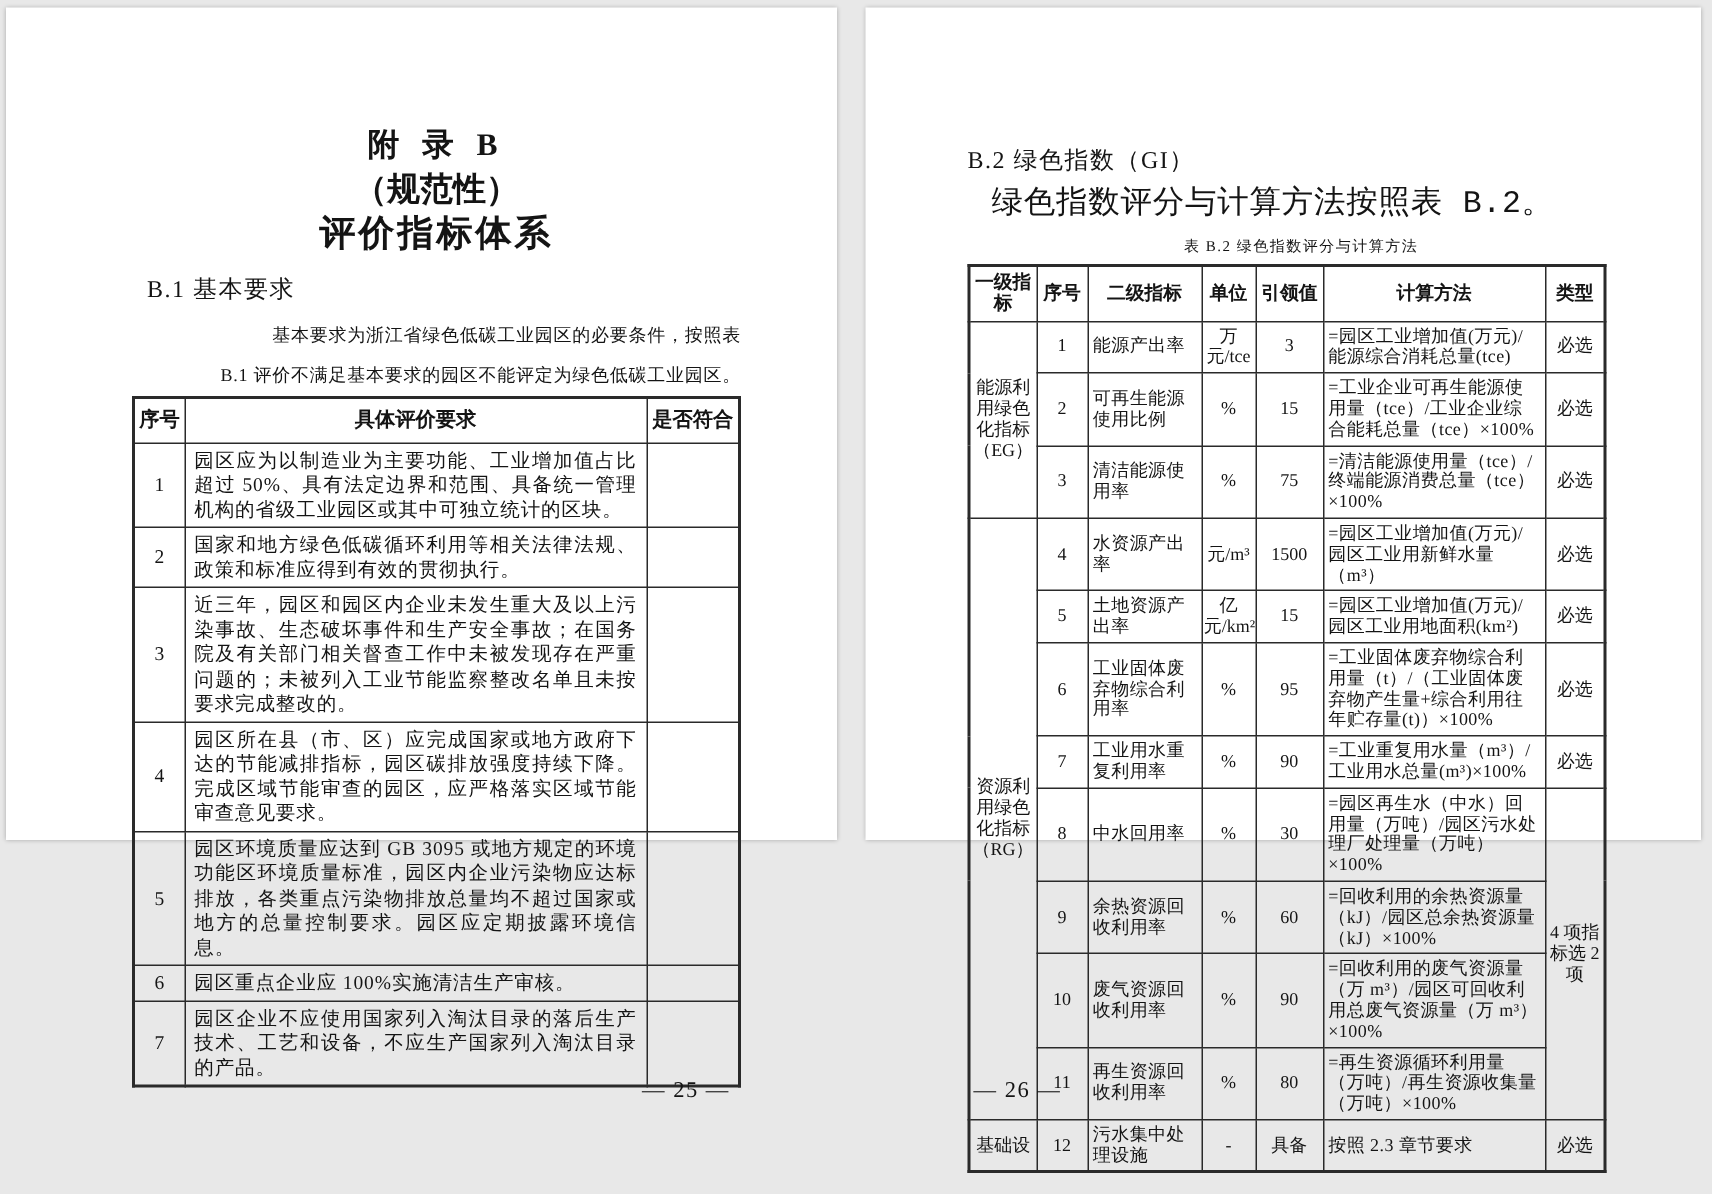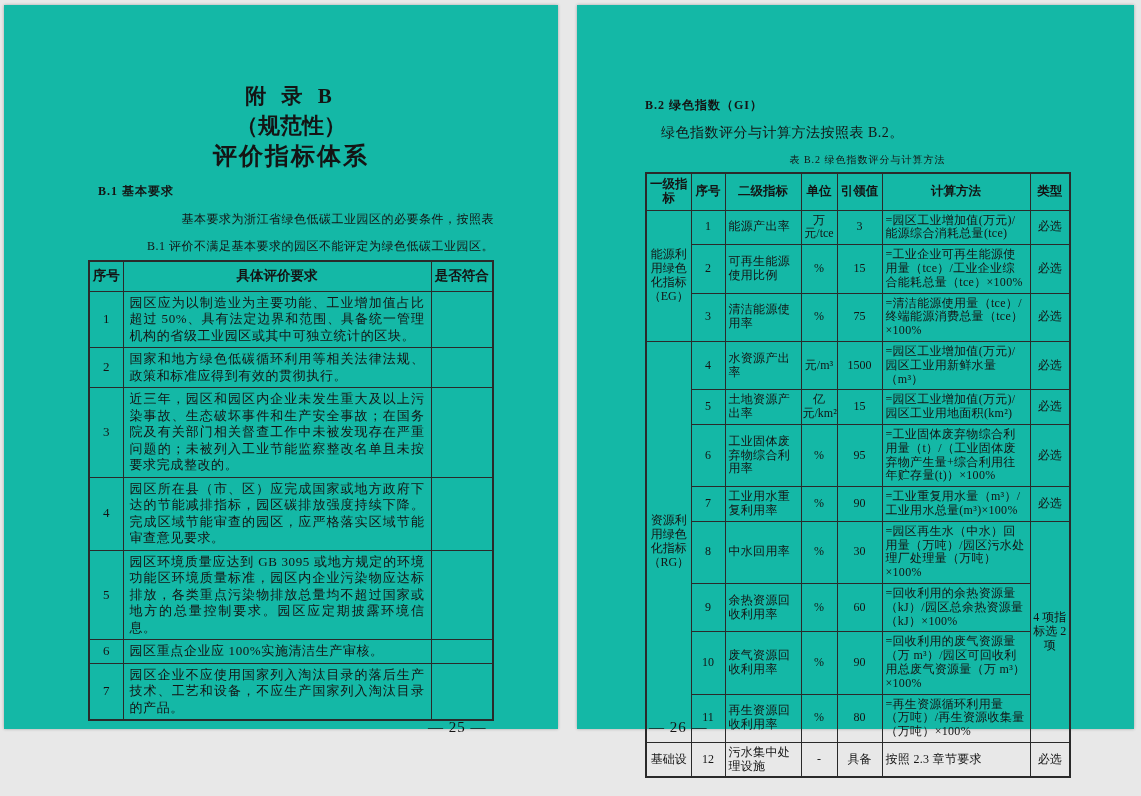--- a/index.html
+++ b/index.html
@@ -4,35 +4,35 @@
 <style>
   html,body{margin:0;padding:0;}
   body{
     width:1141px;height:796px;position:relative;
     background:#e8e8e8;
     font-family:"Liberation Serif","DejaVu Serif",serif;
     color:#141414;
     overflow:hidden;
   }
   .page{
-    position:absolute;top:5px;height:724px;background:#14b8a6;
+    position:absolute;top:5px;height:555px;background:#ffffff;
     box-shadow:0 0 3px rgba(0,0,0,0.28);
     box-sizing:border-box;
   }
   .page-left{left:4px;width:554px;padding:76px 64px 0 84px;}
   .page-right{left:577px;width:557px;padding:80px 44px 0 68px;}
 
   .title-line1{font-size:21px;font-weight:bold;text-align:center;letter-spacing:5px;line-height:30px;}
   .title-line2{font-size:22px;font-weight:bold;text-align:center;line-height:30px;}
   .title-line3{font-size:24px;font-weight:bold;text-align:center;letter-spacing:2px;line-height:30px;}
 
-  .sec-heading{font-size:12px;font-weight:bold;margin:12px 0 6px 10px;letter-spacing:1px;}
+  .sec-heading{font-size:16px;font-weight:normal;margin:12px 0 6px 10px;letter-spacing:1px;}
   .intro-line{font-size:12px;line-height:27px;letter-spacing:0.5px;text-align:right;}
   .intro-line.indent{text-indent:26px;}
-  .intro-para{font-size:14px;line-height:26px;margin-top:6px;text-indent:16px;letter-spacing:0.5px;}
+  .intro-para{font-size:21px;line-height:26px;margin-top:6px;text-indent:16px;letter-spacing:0.5px;font-family:Liberation Mono, monospace;}
 
   .tbl-caption{font-size:10px;text-align:center;margin:7px 0 5px 0;letter-spacing:1px;}
 
   table{border-collapse:collapse;border:2px solid #2a2a2a;}
   th,td{border:1px solid #2a2a2a;vertical-align:middle;}
 
   
   .tbl-b1{width:404px;font-size:13px;line-height:16.5px;table-layout:fixed;}
   .tbl-b1 th{font-weight:bold;text-align:center;padding:6px 2px;font-size:13.5px;}
   .tbl-b1 td{padding:3px 6px;}

